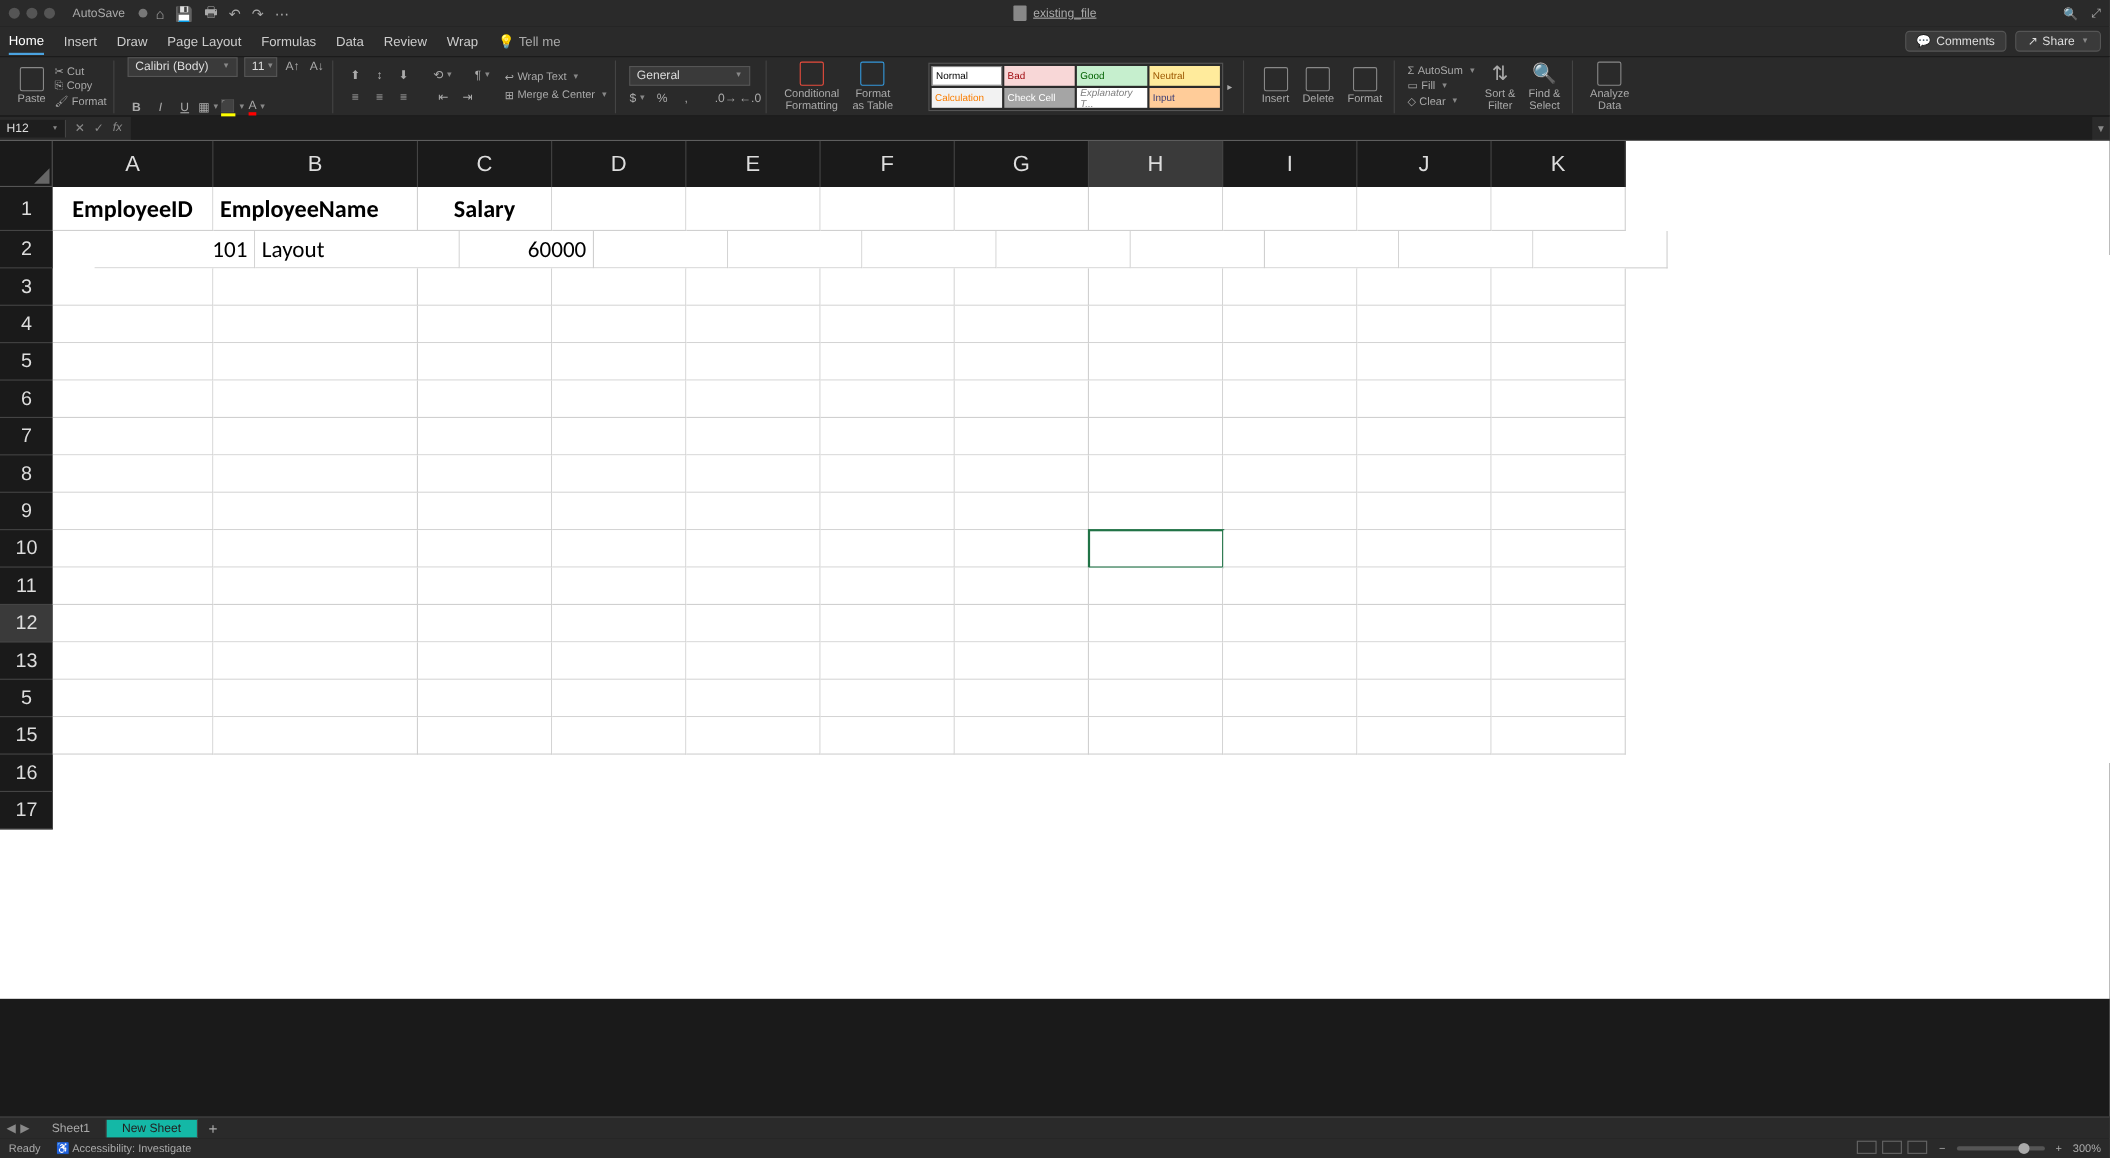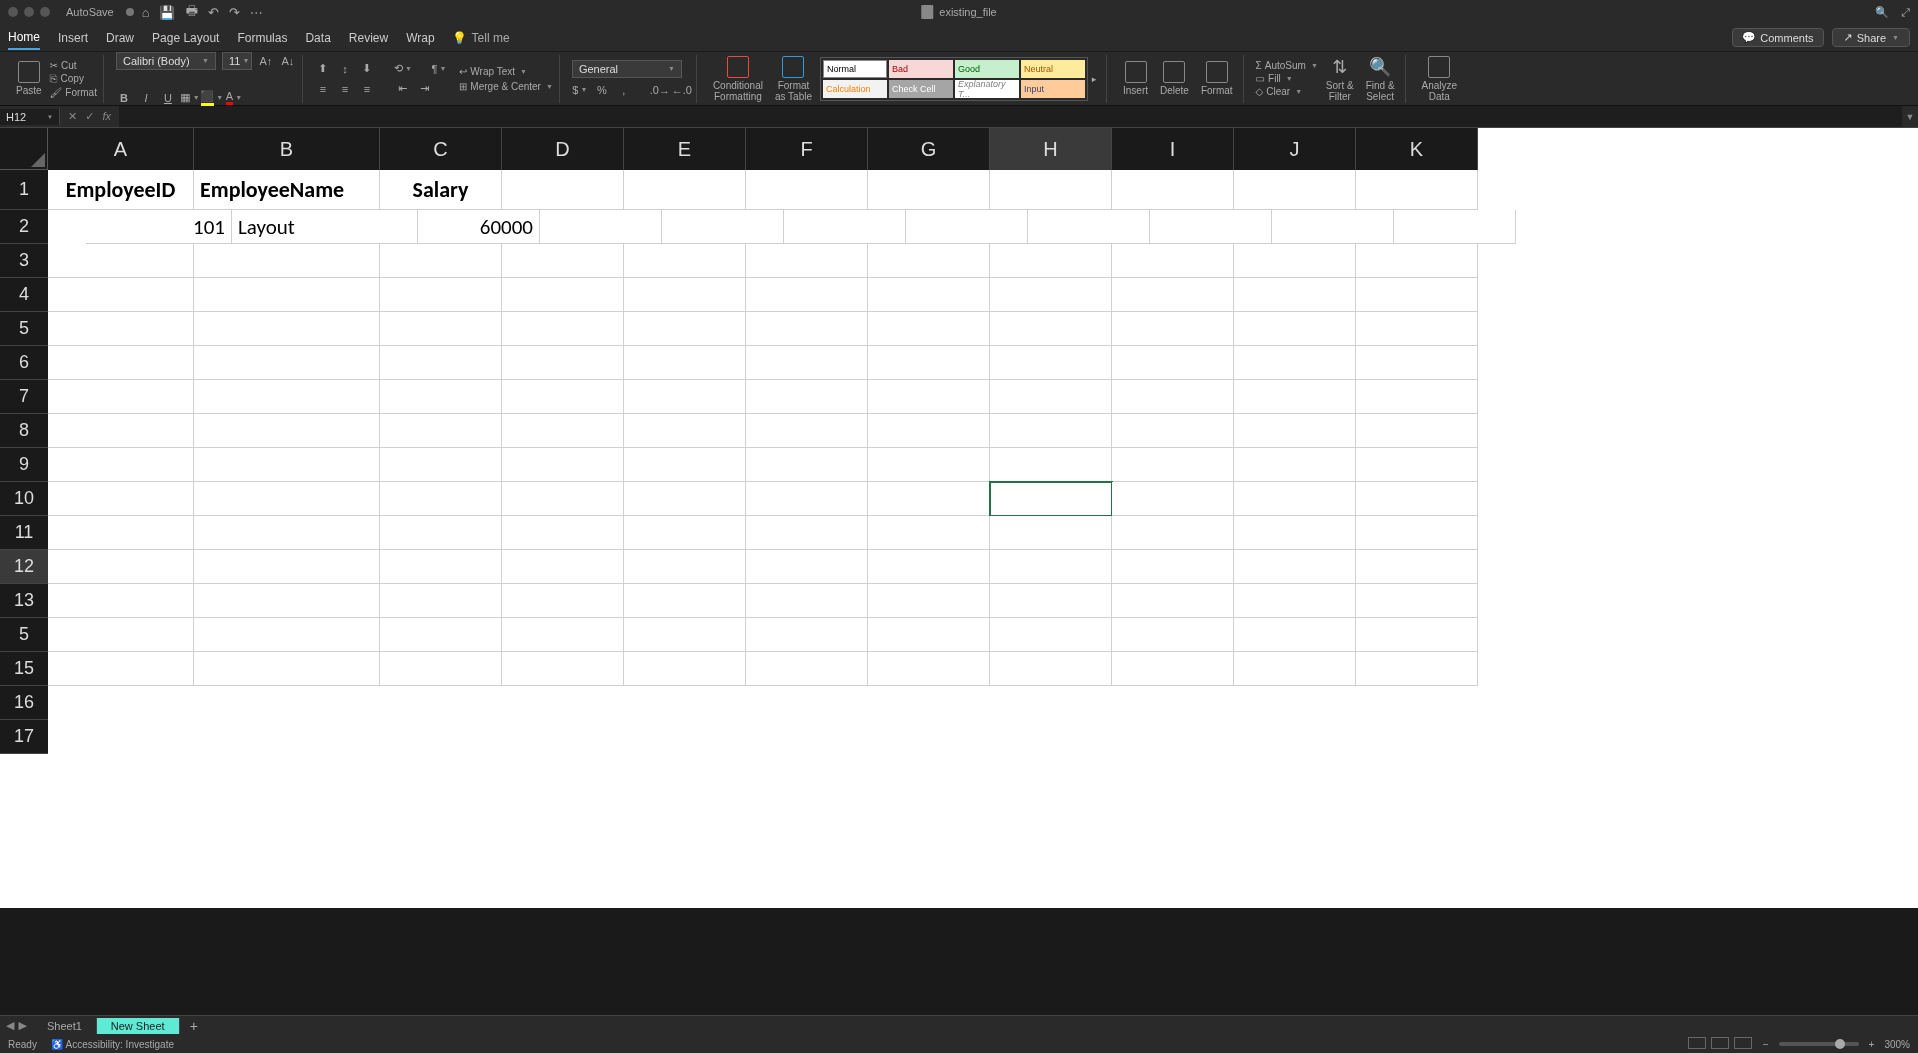--- a/index.html
+++ b/index.html
@@ -6,21 +6,21 @@
 body { background: #1a1a1a; color: #ccc; width: 1918px; height: 1053px; overflow: hidden; position: relative; }
 
 
 .titlebar { height: 24px; background: #2a2a2a; display: flex; align-items: center; padding: 0 8px; font-size: 11px; color: #aaa; }
 .traffic-lights { display: flex; gap: 6px; margin-right: 16px; }
 .traffic-lights span { width: 10px; height: 10px; border-radius: 50%; background: #555; display: inline-block; }
 .autosave { margin-right: 8px; }
 .autosave-dot { width: 8px; height: 8px; border-radius: 50%; background: #777; display: inline-block; margin-left: 4px; vertical-align: middle; }
 .qat { display: flex; gap: 10px; margin-left: 8px; align-items: center; }
 .qat span { cursor: pointer; font-size: 13px; }
-.title-center { position: absolute; left: 50%; transform: translateX(-50%); display: flex; align-items: center; gap: 6px; }
+.title-center { position: absolute; left: 50%; transform: translateX(-50%); display: flex; align-items: center; gap: 6px; text-decoration: underline; }
 .file-icon { width: 12px; height: 14px; background: #888; display: inline-block; border-radius: 1px; }
 .titlebar-right { margin-left: auto; display: flex; gap: 12px; align-items: center; }
 
 
 .ribbon-tabs { height: 28px; background: #2a2a2a; display: flex; align-items: center; padding: 0 8px; font-size: 12px; gap: 18px; border-bottom: 1px solid #1a1a1a; }
 .ribbon-tabs .tab { color: #ccc; cursor: pointer; padding: 4px 0; }
 .ribbon-tabs .tab.active { color: #fff; border-bottom: 2px solid #4ba3e0; }
 .tellme { display: flex; align-items: center; gap: 4px; color: #aaa; }
 .ribbon-tabs-right { margin-left: auto; display: flex; gap: 8px; }
 .pill-btn { background: #3a3a3a; border: 1px solid #555; border-radius: 4px; padding: 2px 10px; font-size: 11px; color: #ddd; display: flex; align-items: center; gap: 4px; cursor: pointer; }
@@ -80,21 +80,21 @@
 .cell.header { font-weight: bold; font-size: 22px; }
 .cell.num { justify-content: flex-end; }
 .cell.center { justify-content: center; }
 .cell.active { outline: 2px solid #217346; outline-offset: -1px; }
 
 
 .sheet-tabs { position: absolute; bottom: 18px; left: 0; right: 0; height: 20px; background: #2a2a2a; display: flex; align-items: center; font-size: 11px; border-top: 1px solid #444; }
 .sheet-nav { display: flex; gap: 4px; padding: 0 6px; color: #888; }
 .sheet-nav span { cursor: pointer; }
 .sheet-tab { padding: 2px 14px; color: #aaa; cursor: pointer; border-right: 1px solid #444; }
-.sheet-tab.active { background: #5eead4; color: #222; }
+.sheet-tab.active { background: #14b8a6; color: #222; }
 .add-sheet { padding: 0 10px; cursor: pointer; color: #aaa; font-size: 14px; }
 
 
 .status-bar { position: absolute; bottom: 0; left: 0; right: 0; height: 18px; background: #2a2a2a; display: flex; align-items: center; font-size: 10px; color: #aaa; padding: 0 8px; gap: 14px; }
 .status-right { margin-left: auto; display: flex; align-items: center; gap: 10px; }
 .view-btns span { display: inline-block; width: 18px; height: 12px; border: 1px solid #666; margin: 0 1px; cursor: pointer; }
 .zoom-slider { width: 80px; height: 4px; background: #555; position: relative; border-radius: 2px; }
 .zoom-slider::after { content: ""; position: absolute; right: 14px; top: -3px; width: 10px; height: 10px; background: #aaa; border-radius: 50%; }
 </style>
 </head>
@@ -261,21 +261,21 @@
     <div class="big-btn">
       <div class="icon-box" style="border-color:#e74c3c"></div>
       <span style="white-space:pre-line;text-align:center;line-height:1.1">Conditional
 Formatting</span>
     </div>
     <div class="big-btn">
       <div class="icon-box" style="border-color:#3498db"></div>
       <span style="white-space:pre-line;text-align:center;line-height:1.1">Format
 as Table</span>
     </div>
-    <div style="display:flex;">
+    <div style="display:flex;margin-left:24px;">
       <div class="styles-gallery">
         <div class="style-cell style-normal">Normal</div>
         <div class="style-cell style-bad">Bad</div>
         <div class="style-cell style-good">Good</div>
         <div class="style-cell style-neutral">Neutral</div>
         <div class="style-cell style-calc">Calculation</div>
         <div class="style-cell style-check">Check Cell</div>
         <div class="style-cell style-explan">Explanatory T...</div>
         <div class="style-cell style-input">Input</div>
       </div>

